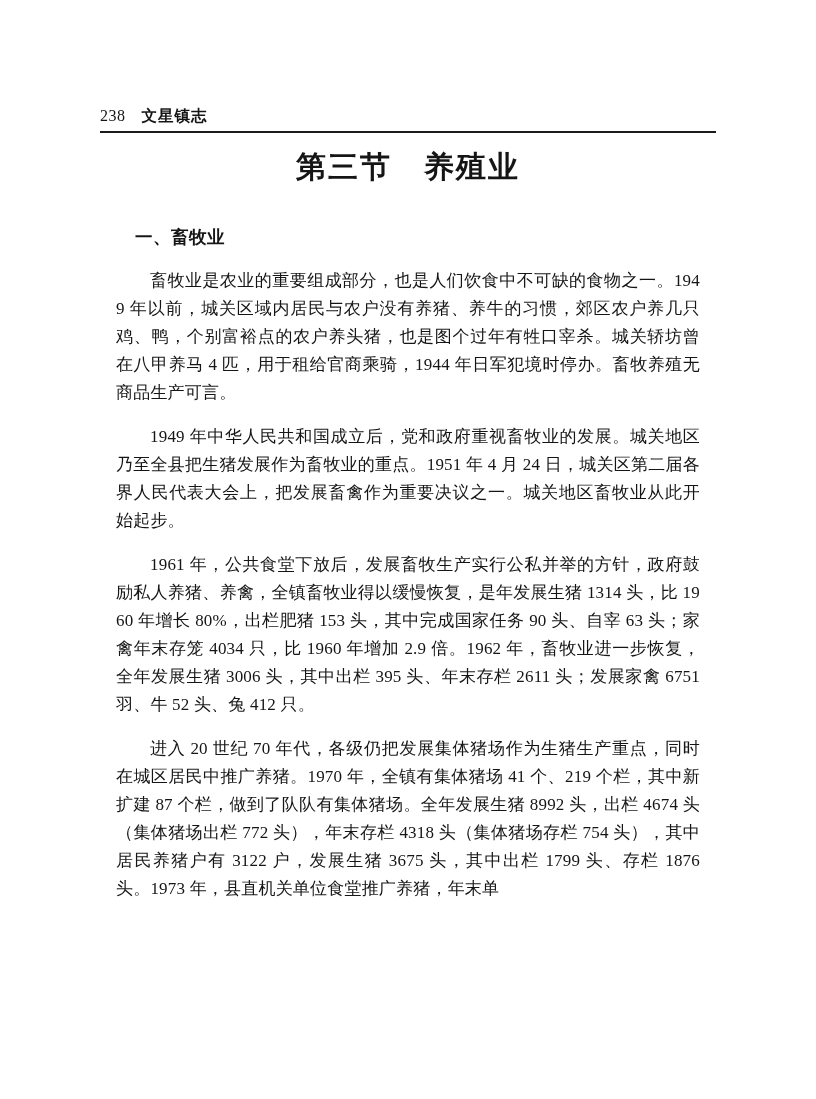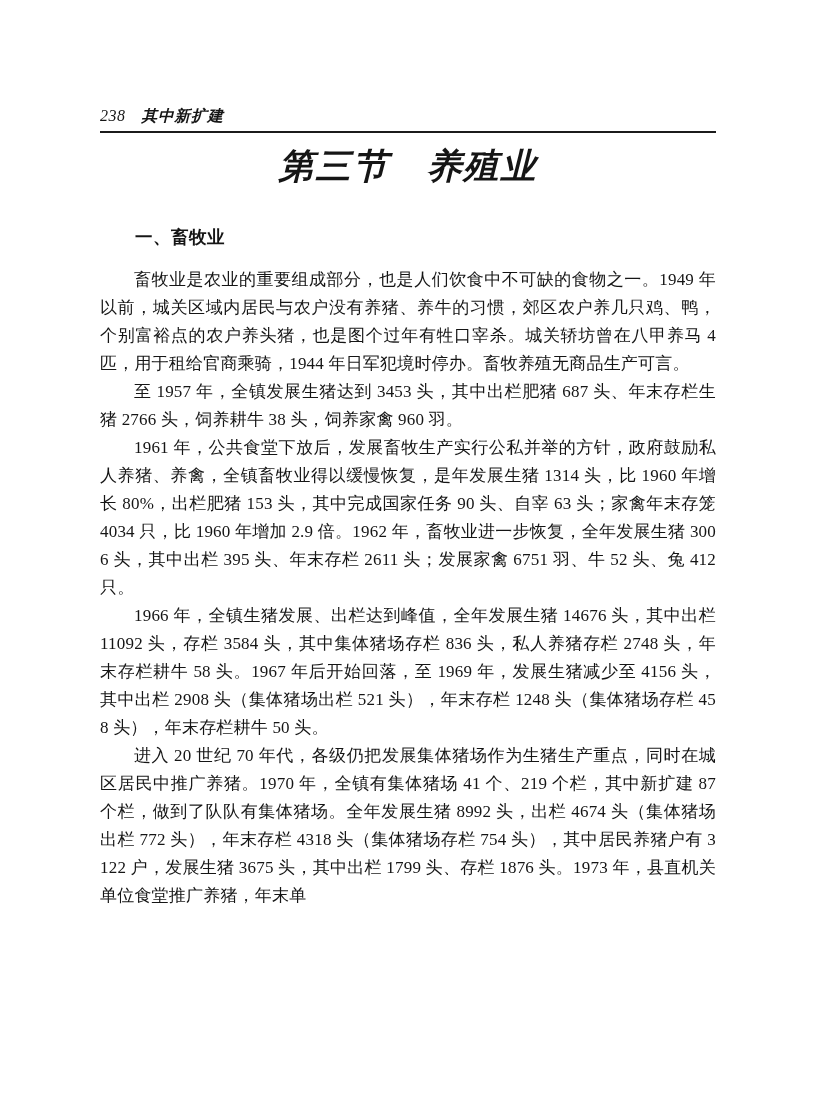--- a/index.html
+++ b/index.html
@@ -19,82 +19,79 @@
     overflow: hidden;
   }
   
   .running-header {
     display: flex;
     align-items: baseline;
     gap: 16px;
     border-bottom: 2px solid #1b1b1b;
     padding-bottom: 5px;
     line-height: 20px;
-    font-style: italic;
   }
   .page-number {
     font-family: "Liberation Serif", "DejaVu Serif", serif;
     font-size: 16px;
     letter-spacing: 0.5px;
   }
   .book-title {
     font-family: "Liberation Sans", "DejaVu Sans", sans-serif;
     font-weight: 600;
     font-size: 15.5px;
     letter-spacing: 1px;
   }
   
   .section-title {
     margin-top: 14px;
     text-align: center;
     font-family: "Liberation Serif", "DejaVu Serif", serif;
     font-weight: bold;
-    font-size: 35px;
+    font-size: 30px;
     line-height: 40px;
     letter-spacing: 2px;
-    font-style: italic;
   }
   
   .subsection-heading {
     margin-top: 36px;
     font-family: Liberation Serif, serif;
     font-weight: bold;
     font-size: 17.5px;
     line-height: 28px;
     text-indent: 2em;
     letter-spacing: 0.5px;
   }
   
   .body-text p {
-    margin: 0;
+    margin: 16px;
     font-family: "Liberation Serif", "DejaVu Serif", serif;
     font-size: 17px;
     line-height: 28px;
     text-align: justify;
     text-justify: inter-ideograph;
     text-indent: 2em;
     letter-spacing: 0.2px;
     word-break: break-all;
   }
 </style>
 </head>
 <body>
 
 <div class="page">
 
   <div class="running-header">
     <span class="page-number">238</span>
-    <span class="book-title">其中新扩建</span>
+    <span class="book-title">文星镇志</span>
   </div>
 
   <h1 class="section-title">第三节　养殖业</h1>
 
   <h2 class="subsection-heading">一、畜牧业</h2>
 
   <div class="body-text">
     <p>畜牧业是农业的重要组成部分，也是人们饮食中不可缺的食物之一。1949 年以前，城关区域内居民与农户没有养猪、养牛的习惯，郊区农户养几只鸡、鸭，个别富裕点的农户养头猪，也是图个过年有牲口宰杀。城关轿坊曾在八甲养马 4 匹，用于租给官商乘骑，1944 年日军犯境时停办。畜牧养殖无商品生产可言。</p>
-    <p>至 1957 年，全镇发展生猪达到 3453 头，其中出栏肥猪 687 头、年末存栏生猪 2766 头，饲养耕牛 38 头，饲养家禽 960 羽。</p>
+    <p>1949 年中华人民共和国成立后，党和政府重视畜牧业的发展。城关地区乃至全县把生猪发展作为畜牧业的重点。1951 年 4 月 24 日，城关区第二届各界人民代表大会上，把发展畜禽作为重要决议之一。城关地区畜牧业从此开始起步。</p>
     <p>1961 年，公共食堂下放后，发展畜牧生产实行公私并举的方针，政府鼓励私人养猪、养禽，全镇畜牧业得以缓慢恢复，是年发展生猪 1314 头，比 1960 年增长 80%，出栏肥猪 153 头，其中完成国家任务 90 头、自宰 63 头；家禽年末存笼 4034 只，比 1960 年增加 2.9 倍。1962 年，畜牧业进一步恢复，全年发展生猪 3006 头，其中出栏 395 头、年末存栏 2611 头；发展家禽 6751 羽、牛 52 头、兔 412 只。</p>
-    <p>1966 年，全镇生猪发展、出栏达到峰值，全年发展生猪 14676 头，其中出栏 11092 头，存栏 3584 头，其中集体猪场存栏 836 头，私人养猪存栏 2748 头，年末存栏耕牛 58 头。1967 年后开始回落，至 1969 年，发展生猪减少至 4156 头，其中出栏 2908 头（集体猪场出栏 521 头），年末存栏 1248 头（集体猪场存栏 458 头），年末存栏耕牛 50 头。</p>
     <p>进入 20 世纪 70 年代，各级仍把发展集体猪场作为生猪生产重点，同时在城区居民中推广养猪。1970 年，全镇有集体猪场 41 个、219 个栏，其中新扩建 87 个栏，做到了队队有集体猪场。全年发展生猪 8992 头，出栏 4674 头（集体猪场出栏 772 头），年末存栏 4318 头（集体猪场存栏 754 头），其中居民养猪户有 3122 户，发展生猪 3675 头，其中出栏 1799 头、存栏 1876 头。1973 年，县直机关单位食堂推广养猪，年末单</p>
   </div>
 
 </div>
 
 </body></html>

